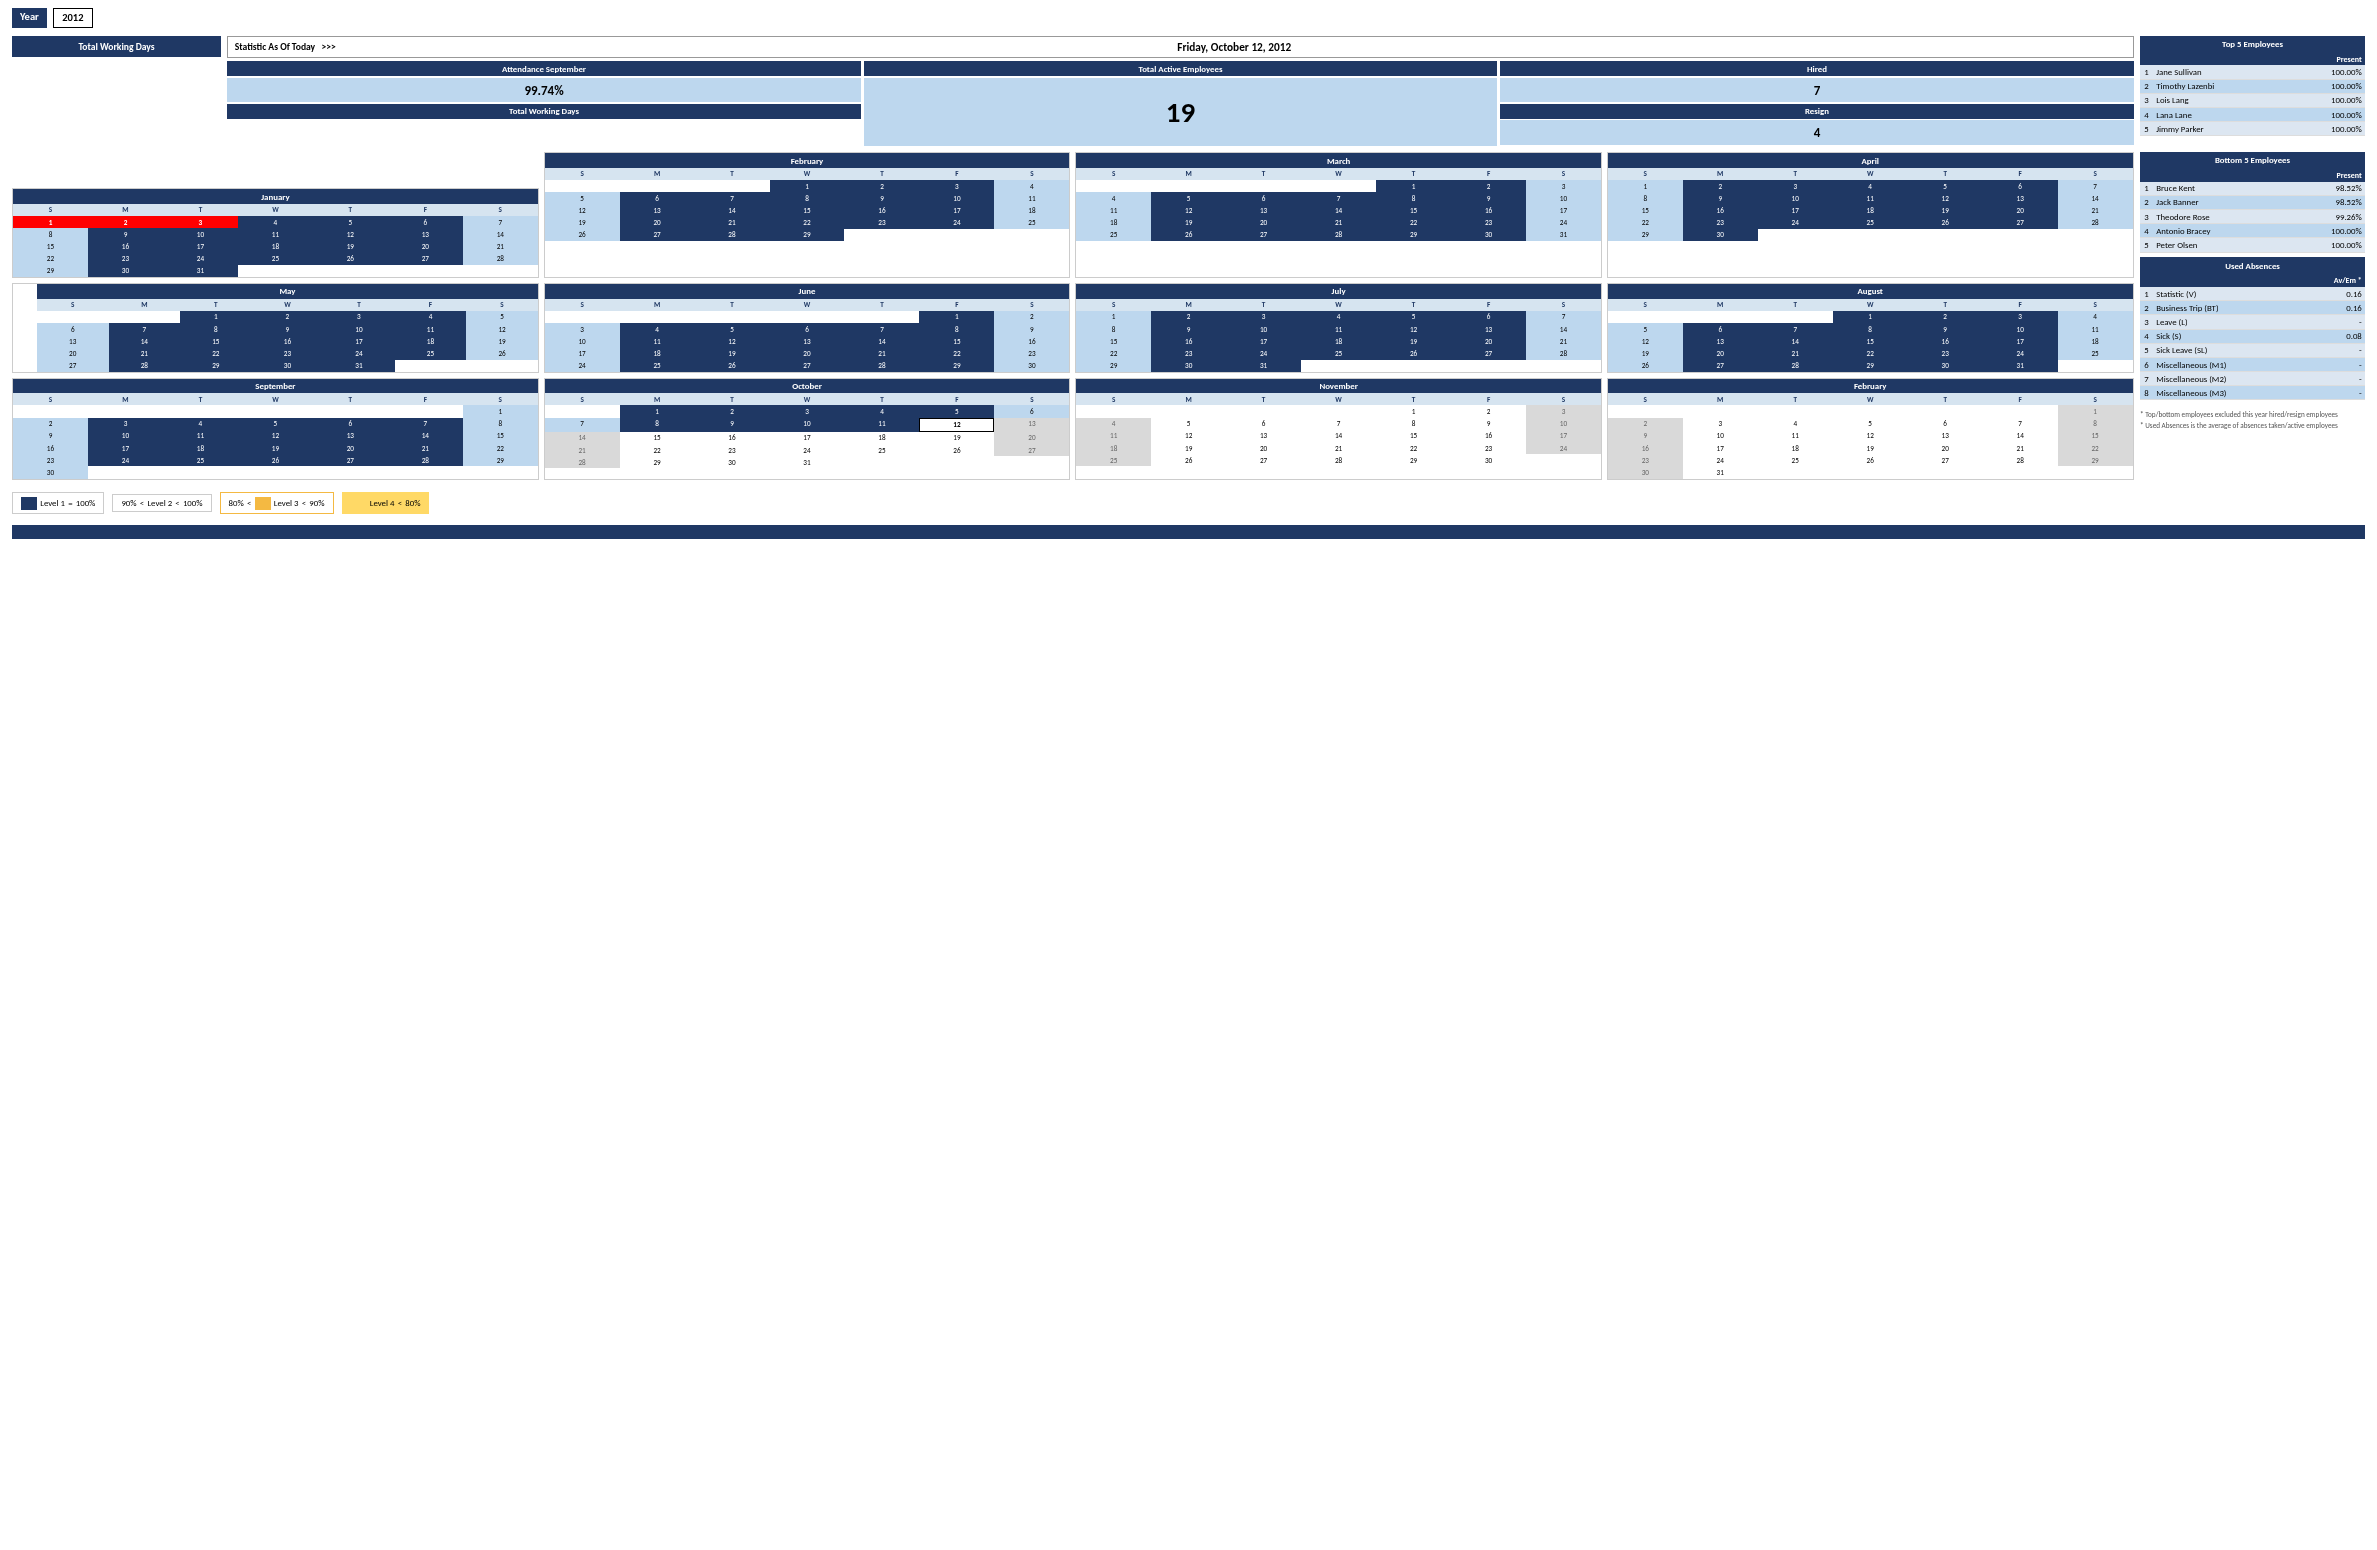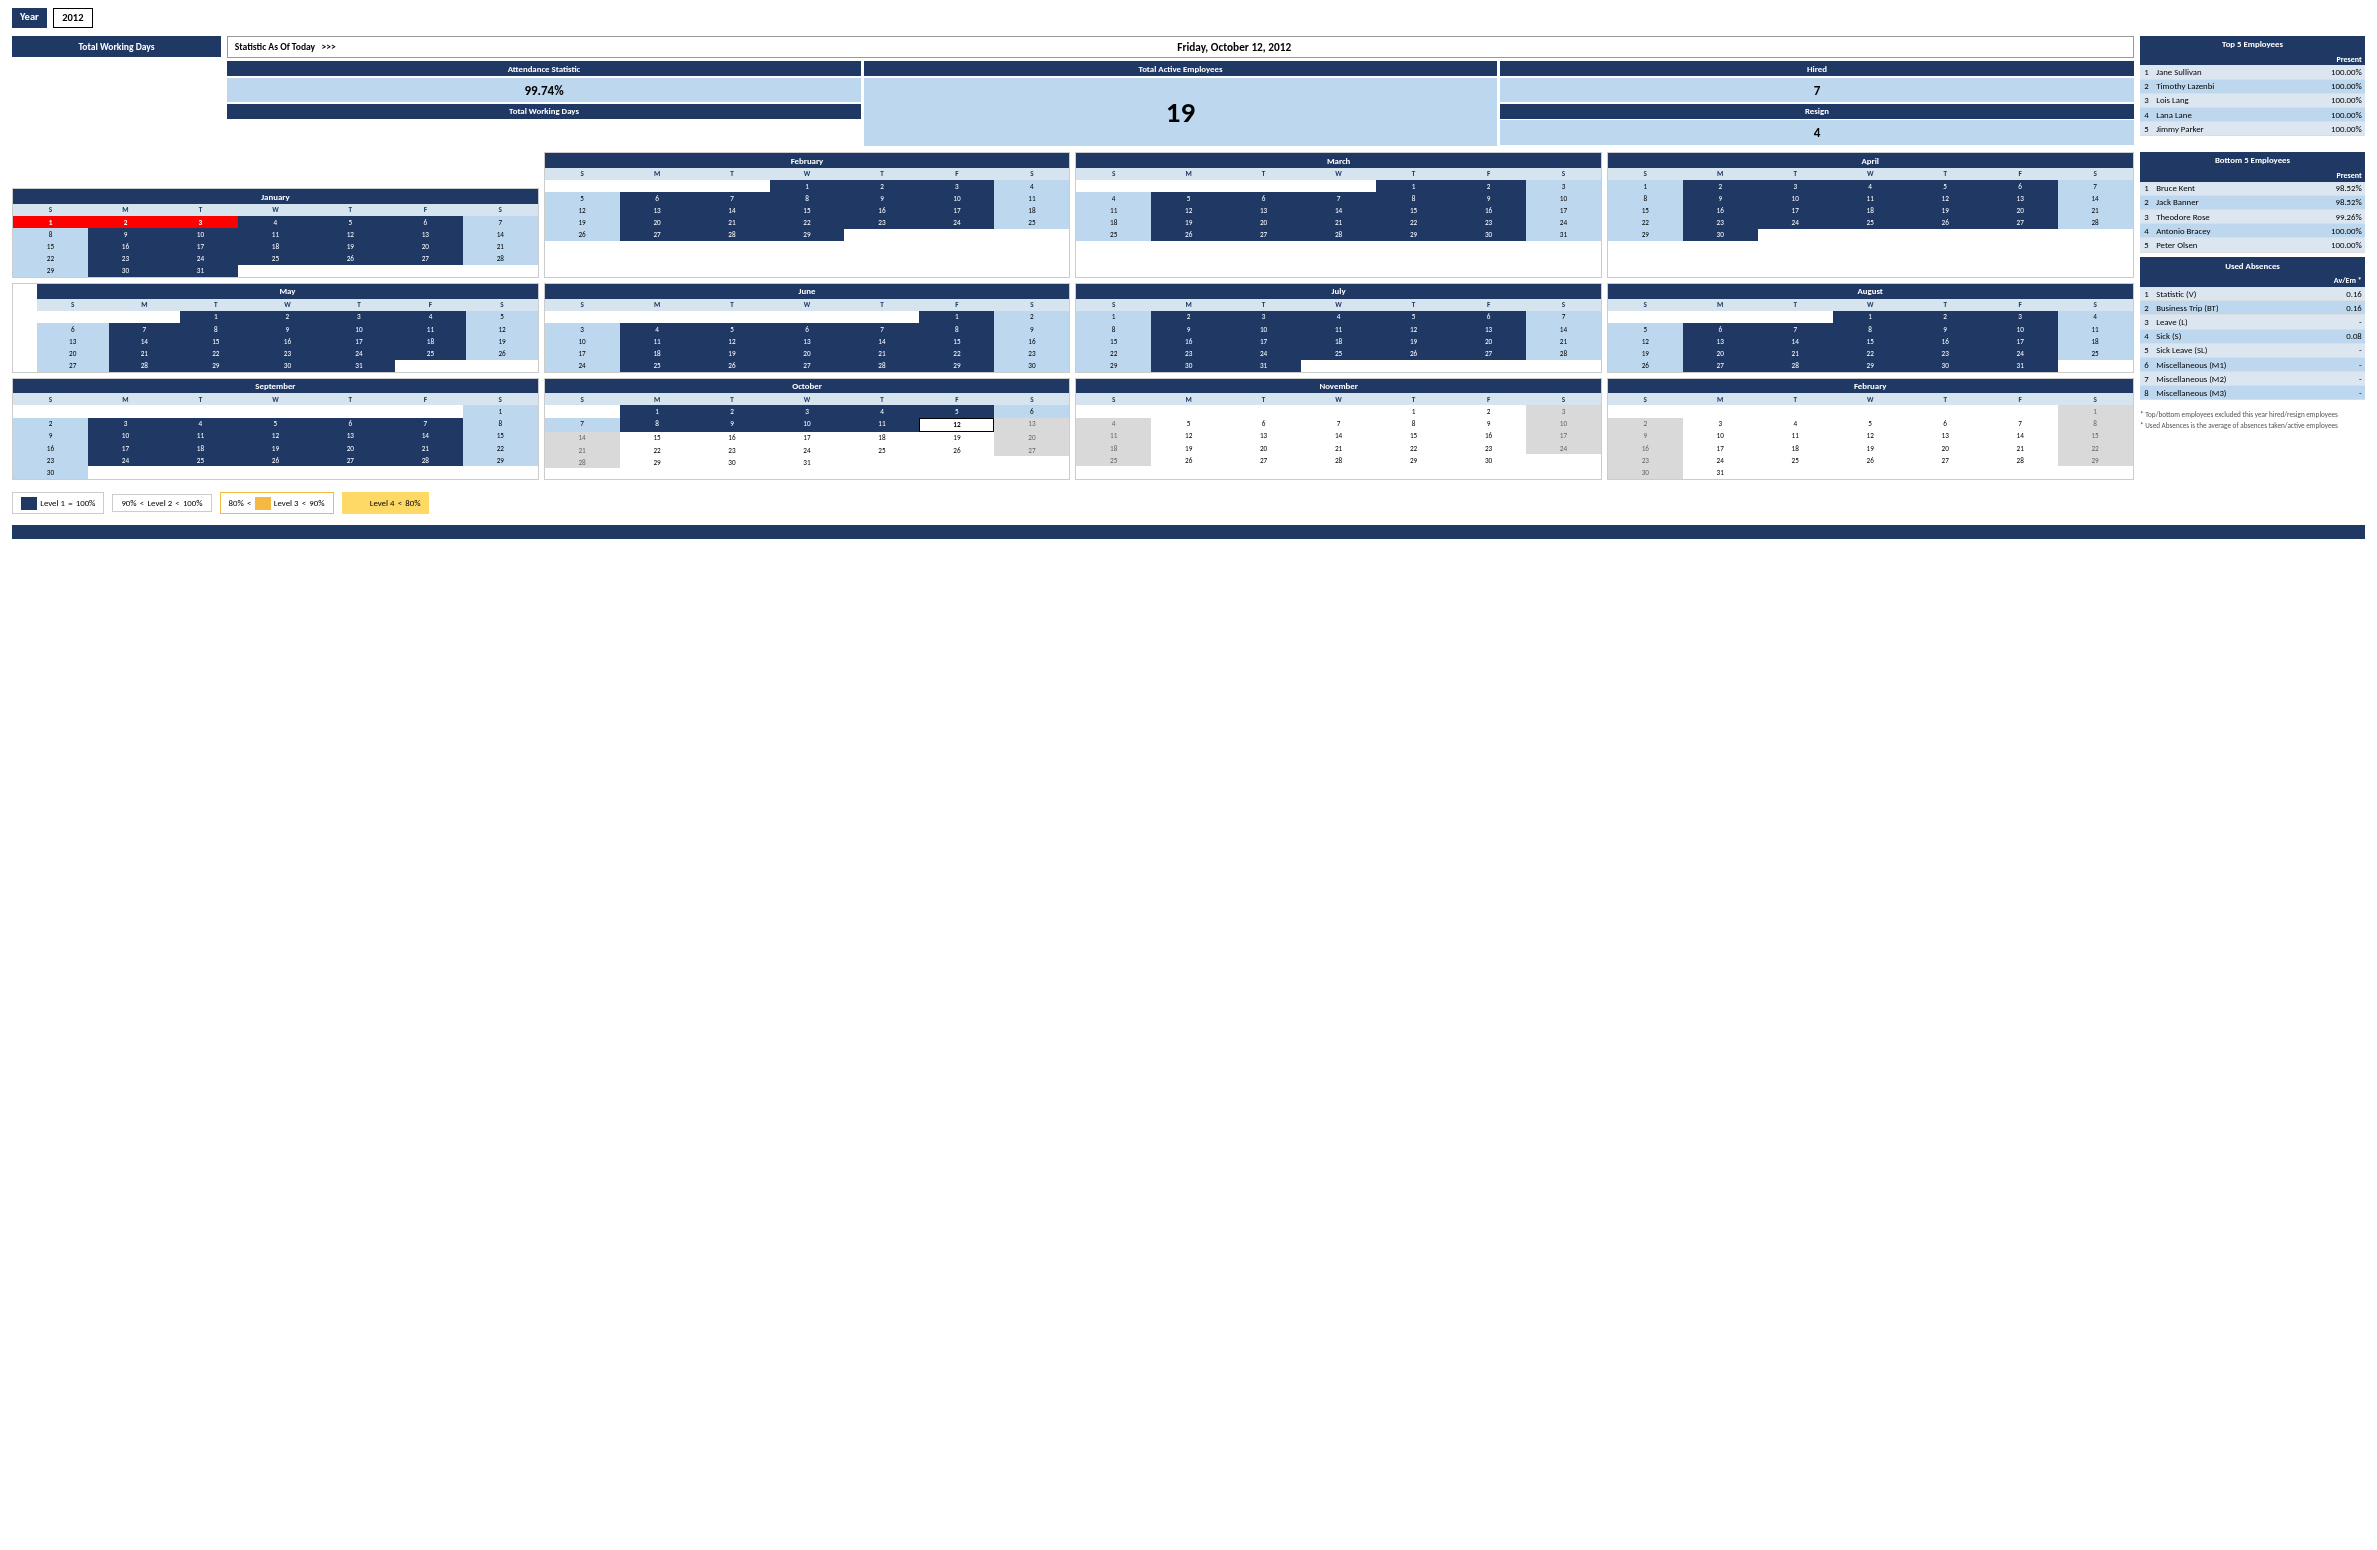--- a/index.html
+++ b/index.html
@@ -85,21 +85,21 @@
 
     <div class="stats-full">
       <div class="stats-hdr">
         <span class="lbl">Statistic As Of Today</span>
         <span class="arr">&gt;&gt;&gt;</span>
         <span class="date">Friday, October 12, 2012</span>
       </div>
       <div class="stat-main-row">
 
         <div class="stat-col">
-          <div class="stat-inner-label">Attendance Statistic</div>
+          <div class="stat-inner-label">Attendance September</div>
           <div class="stat-inner-value pct">99.74%</div>
           <div class="stat-inner-label">Total Working Days</div>
         </div>
 
         <div class="stat-col">
           <div class="stat-inner-label">Total Active Employees</div>
           <div class="stat-inner-value" style="font-size:29px; padding:16px;">19</div>
         </div>
 
         <div class="stat-col">

